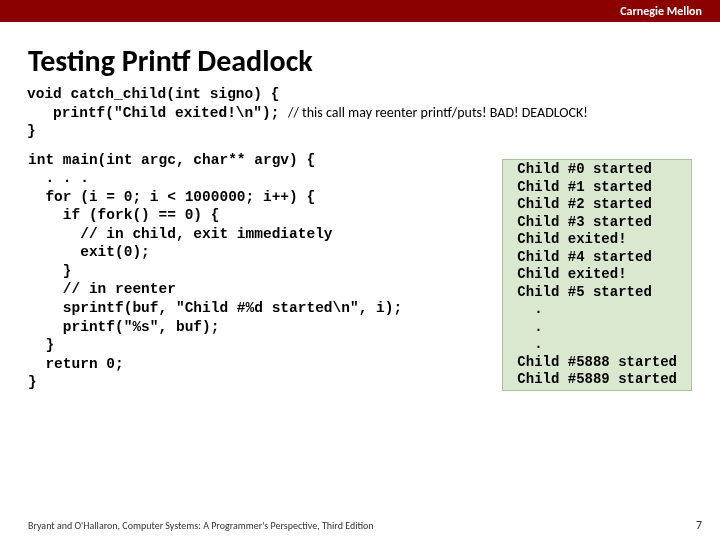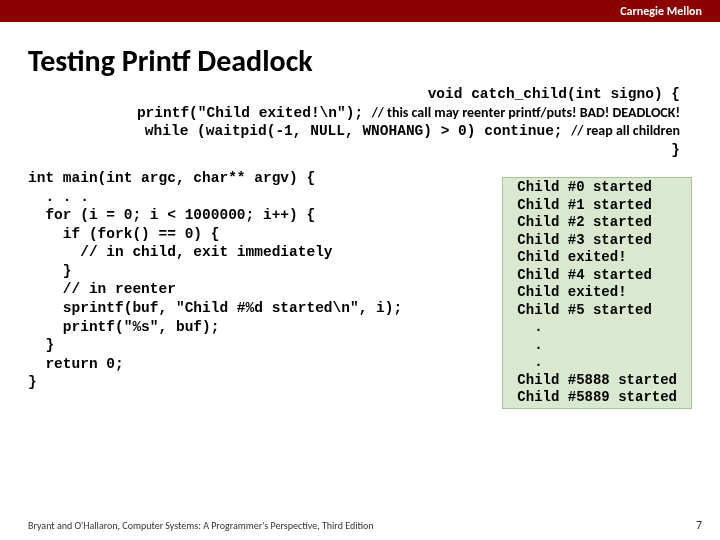--- a/index.html
+++ b/index.html
@@ -1,54 +1,54 @@
 <!DOCTYPE html>
 <html><head>
 <meta charset="utf-8">
 <style>
   * { margin: 0; padding: 0; box-sizing: border-box; }
   html, body { width: 720px; height: 540px; background: #fff; font-family: Calibri, "Segoe UI", Arial, sans-serif; }
   .slide { position: relative; width: 720px; height: 540px; }
   .topbar { width: 100%; height: 22px; background: #8b0000; display: flex; justify-content: flex-end; align-items: center; padding-right: 18px; }
   .topbar span { color: #fff; font-weight: bold; font-size: 12px; }
   .title { font-size: 30px; font-weight: bold; color: #000; padding: 20px 0 6px 28px; }
-  .code-area { padding: 0 40px; font-family: "Courier New", monospace; font-size: 14.5px; line-height: 1.28; font-weight: bold; color: #000; text-align: right; }
+  .code-area { padding: 0 27px; font-family: "Courier New", monospace; font-size: 14.5px; line-height: 1.28; font-weight: bold; color: #000; }
   .code-line { white-space: pre; }
-  .comment { font-family: Calibri, Arial, sans-serif; font-weight: bold; font-size: 14px; }
-  .lower { display: flex; align-items: flex-start; padding: 10px 28px 0 28px; gap: 21px; }
+  .comment { font-family: Calibri, Arial, sans-serif; font-weight: normal; font-size: 14px; }
+  .lower { display: flex; align-items: center; padding: 10px 28px 0 28px; gap: 21px; }
   .main-code { font-family: "Courier New", monospace; font-size: 14.5px; line-height: 1.28; font-weight: bold; flex: 1; }
   .output-box { background: #d9e8cf; border: 1px solid #aac49a; padding: 1px 14px; font-family: "Courier New", monospace; font-size: 14px; line-height: 1.25; font-weight: bold; white-space: pre; margin-top: 8px; min-width: 186px; }
   .footer { position: absolute; bottom: 8px; left: 28px; font-size: 10px; color: #333; }
   .pagenum { position: absolute; bottom: 8px; right: 18px; font-size: 12px; color: #333; }
 </style>
 </head>
 <body>
 
 <div class="slide">
 
   <div class="topbar">
     <span>Carnegie Mellon</span>
   </div>
 
   <div class="title">Testing Printf Deadlock</div>
 
   <div class="code-area">
     <div class="code-line">void catch_child(int signo) {</div>
     <div class="code-line"><span>   printf("Child exited!\n"); </span><span class="comment">// this call may reenter printf/puts! BAD! DEADLOCK!</span></div>
-    <div class="code-line"><span>   while (waitpid(-1, NULL, WNOHANG) &gt; 0) continue; </span><span class="comment">// reap all children</span></div>
     <div class="code-line">}</div>
   </div>
 
   <div class="lower">
     <div class="main-code">
       <div class="code-line">int main(int argc, char** argv) {</div>
       <div class="code-line">  . . .</div>
       <div class="code-line">  for (i = 0; i &lt; 1000000; i++) {</div>
       <div class="code-line">    if (fork() == 0) {</div>
       <div class="code-line">      // in child, exit immediately</div>
+      <div class="code-line">      exit(0);</div>
       <div class="code-line">    }</div>
       <div class="code-line">    // in reenter</div>
       <div class="code-line">    sprintf(buf, "Child #%d started\n", i);</div>
       <div class="code-line">    printf("%s", buf);</div>
       <div class="code-line">  }</div>
       <div class="code-line">  return 0;</div>
       <div class="code-line">}</div>
     </div>
     <div class="output-box">Child #0 started
 Child #1 started

